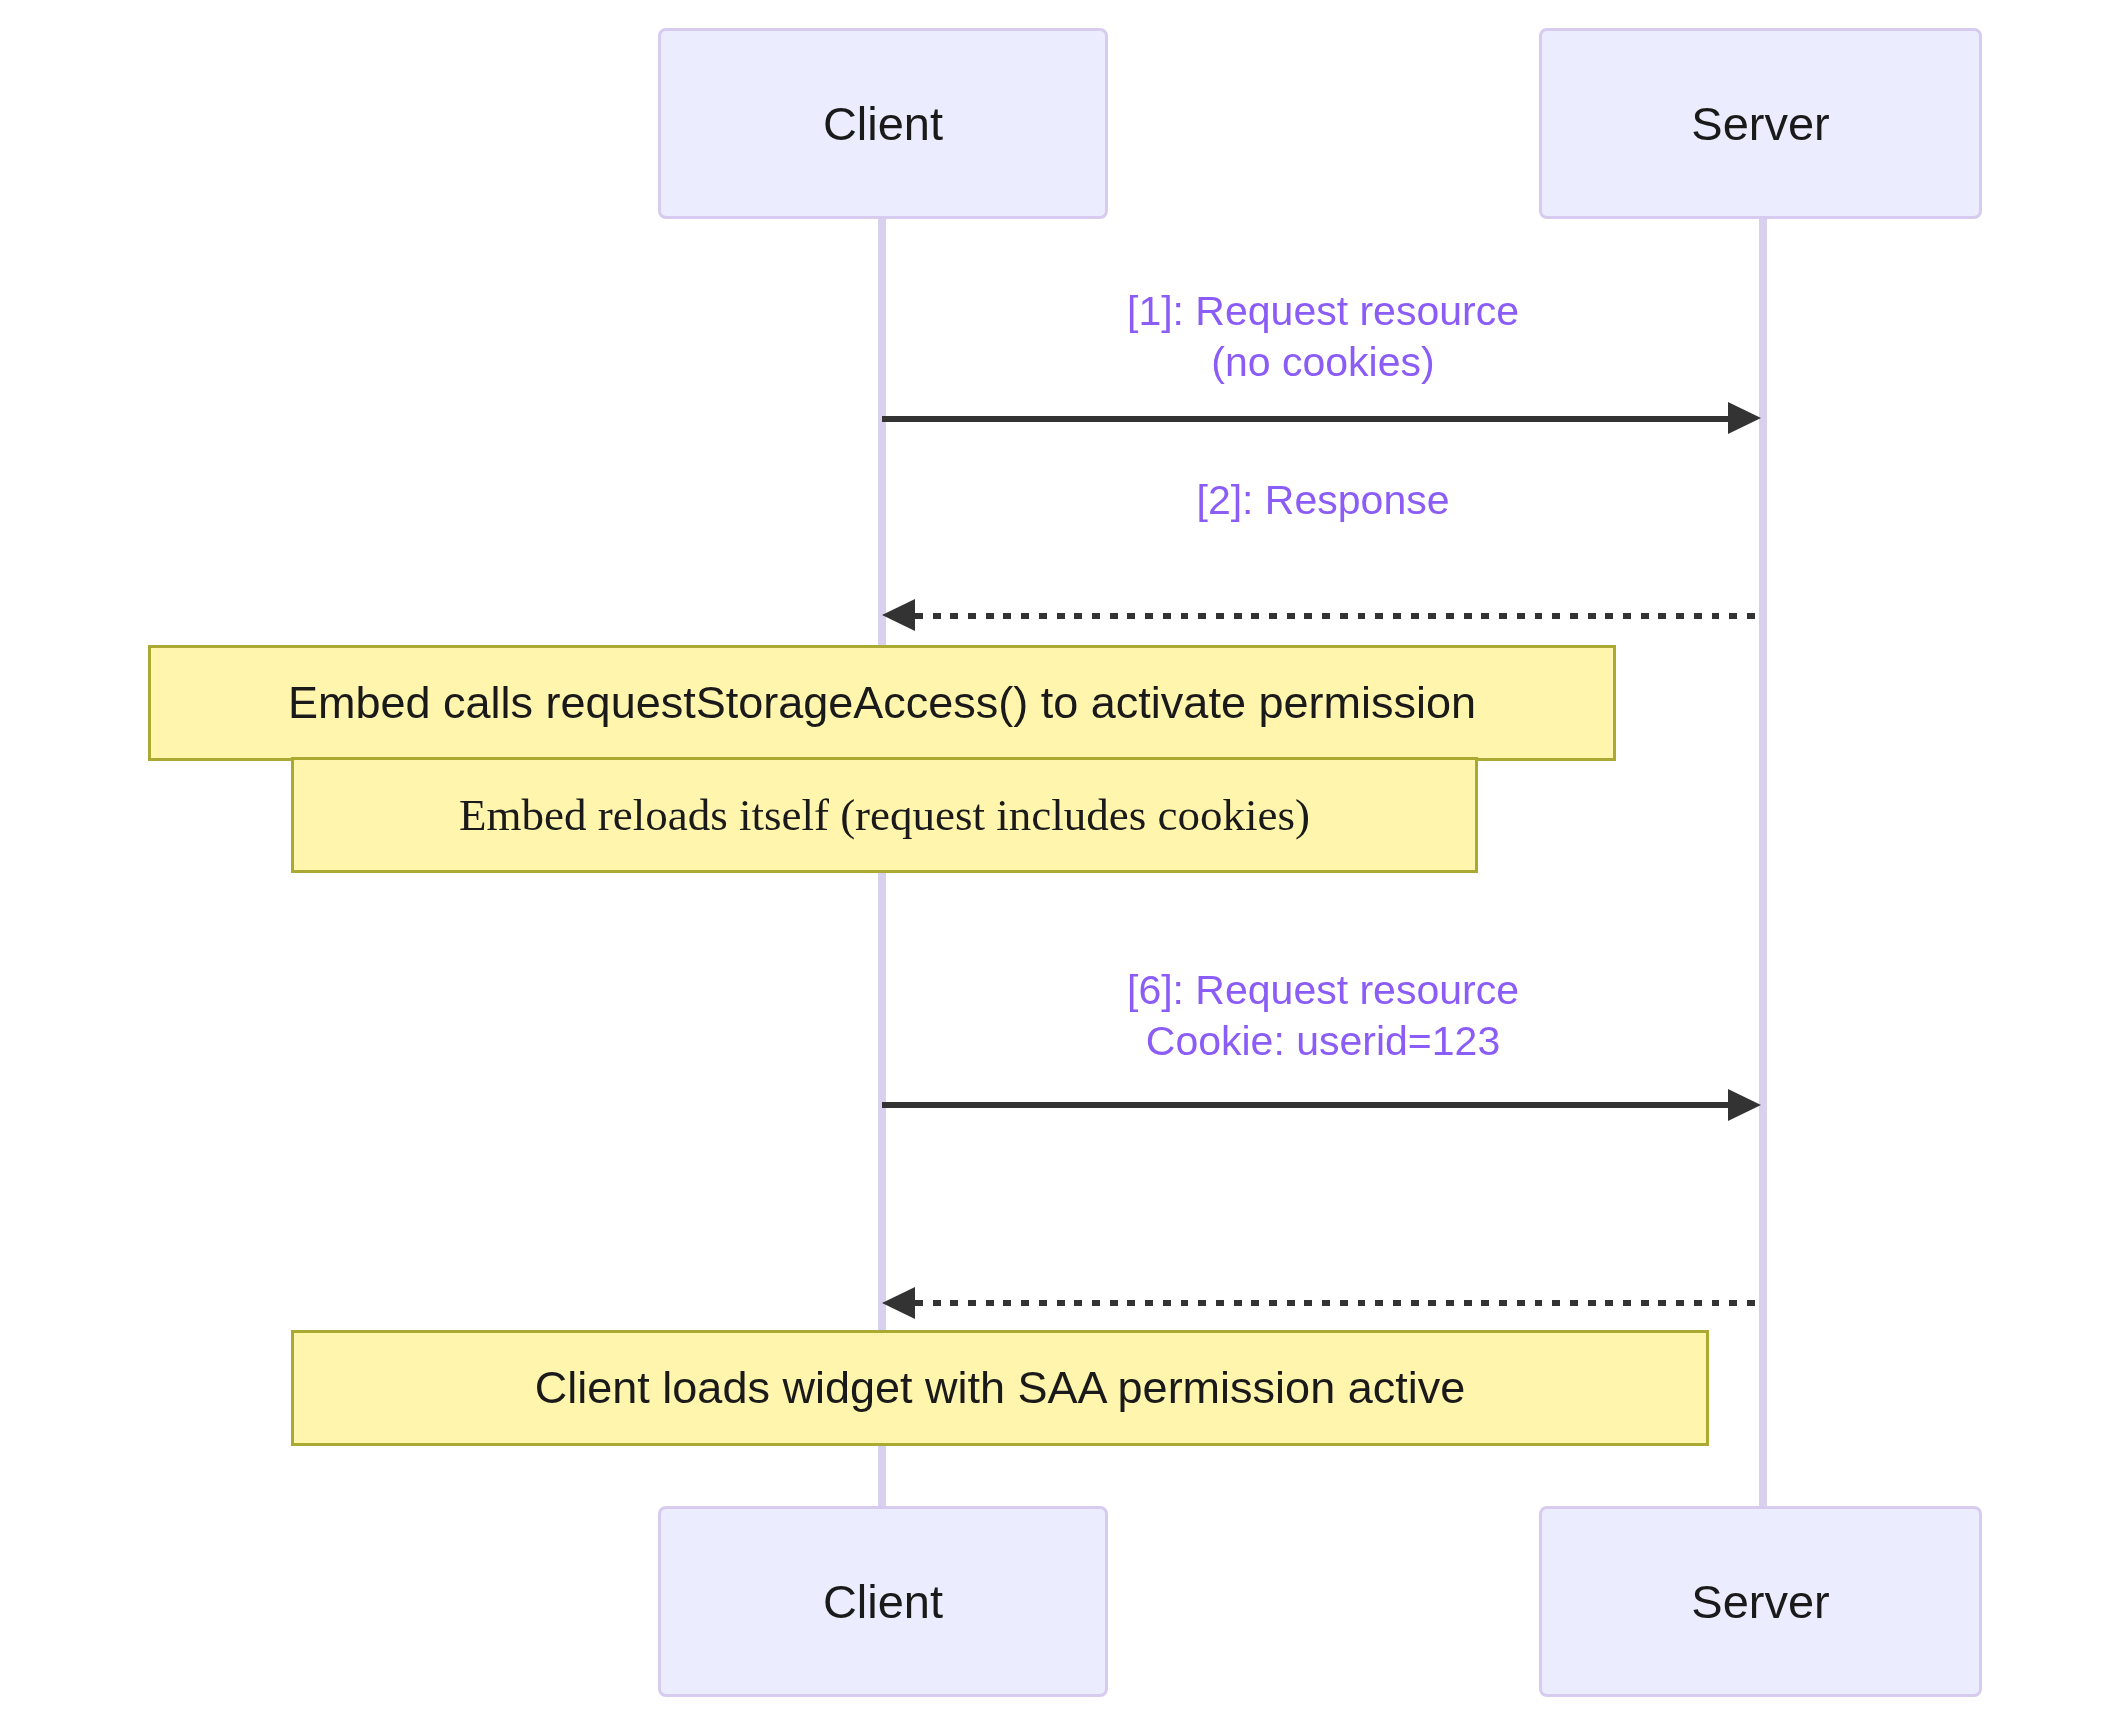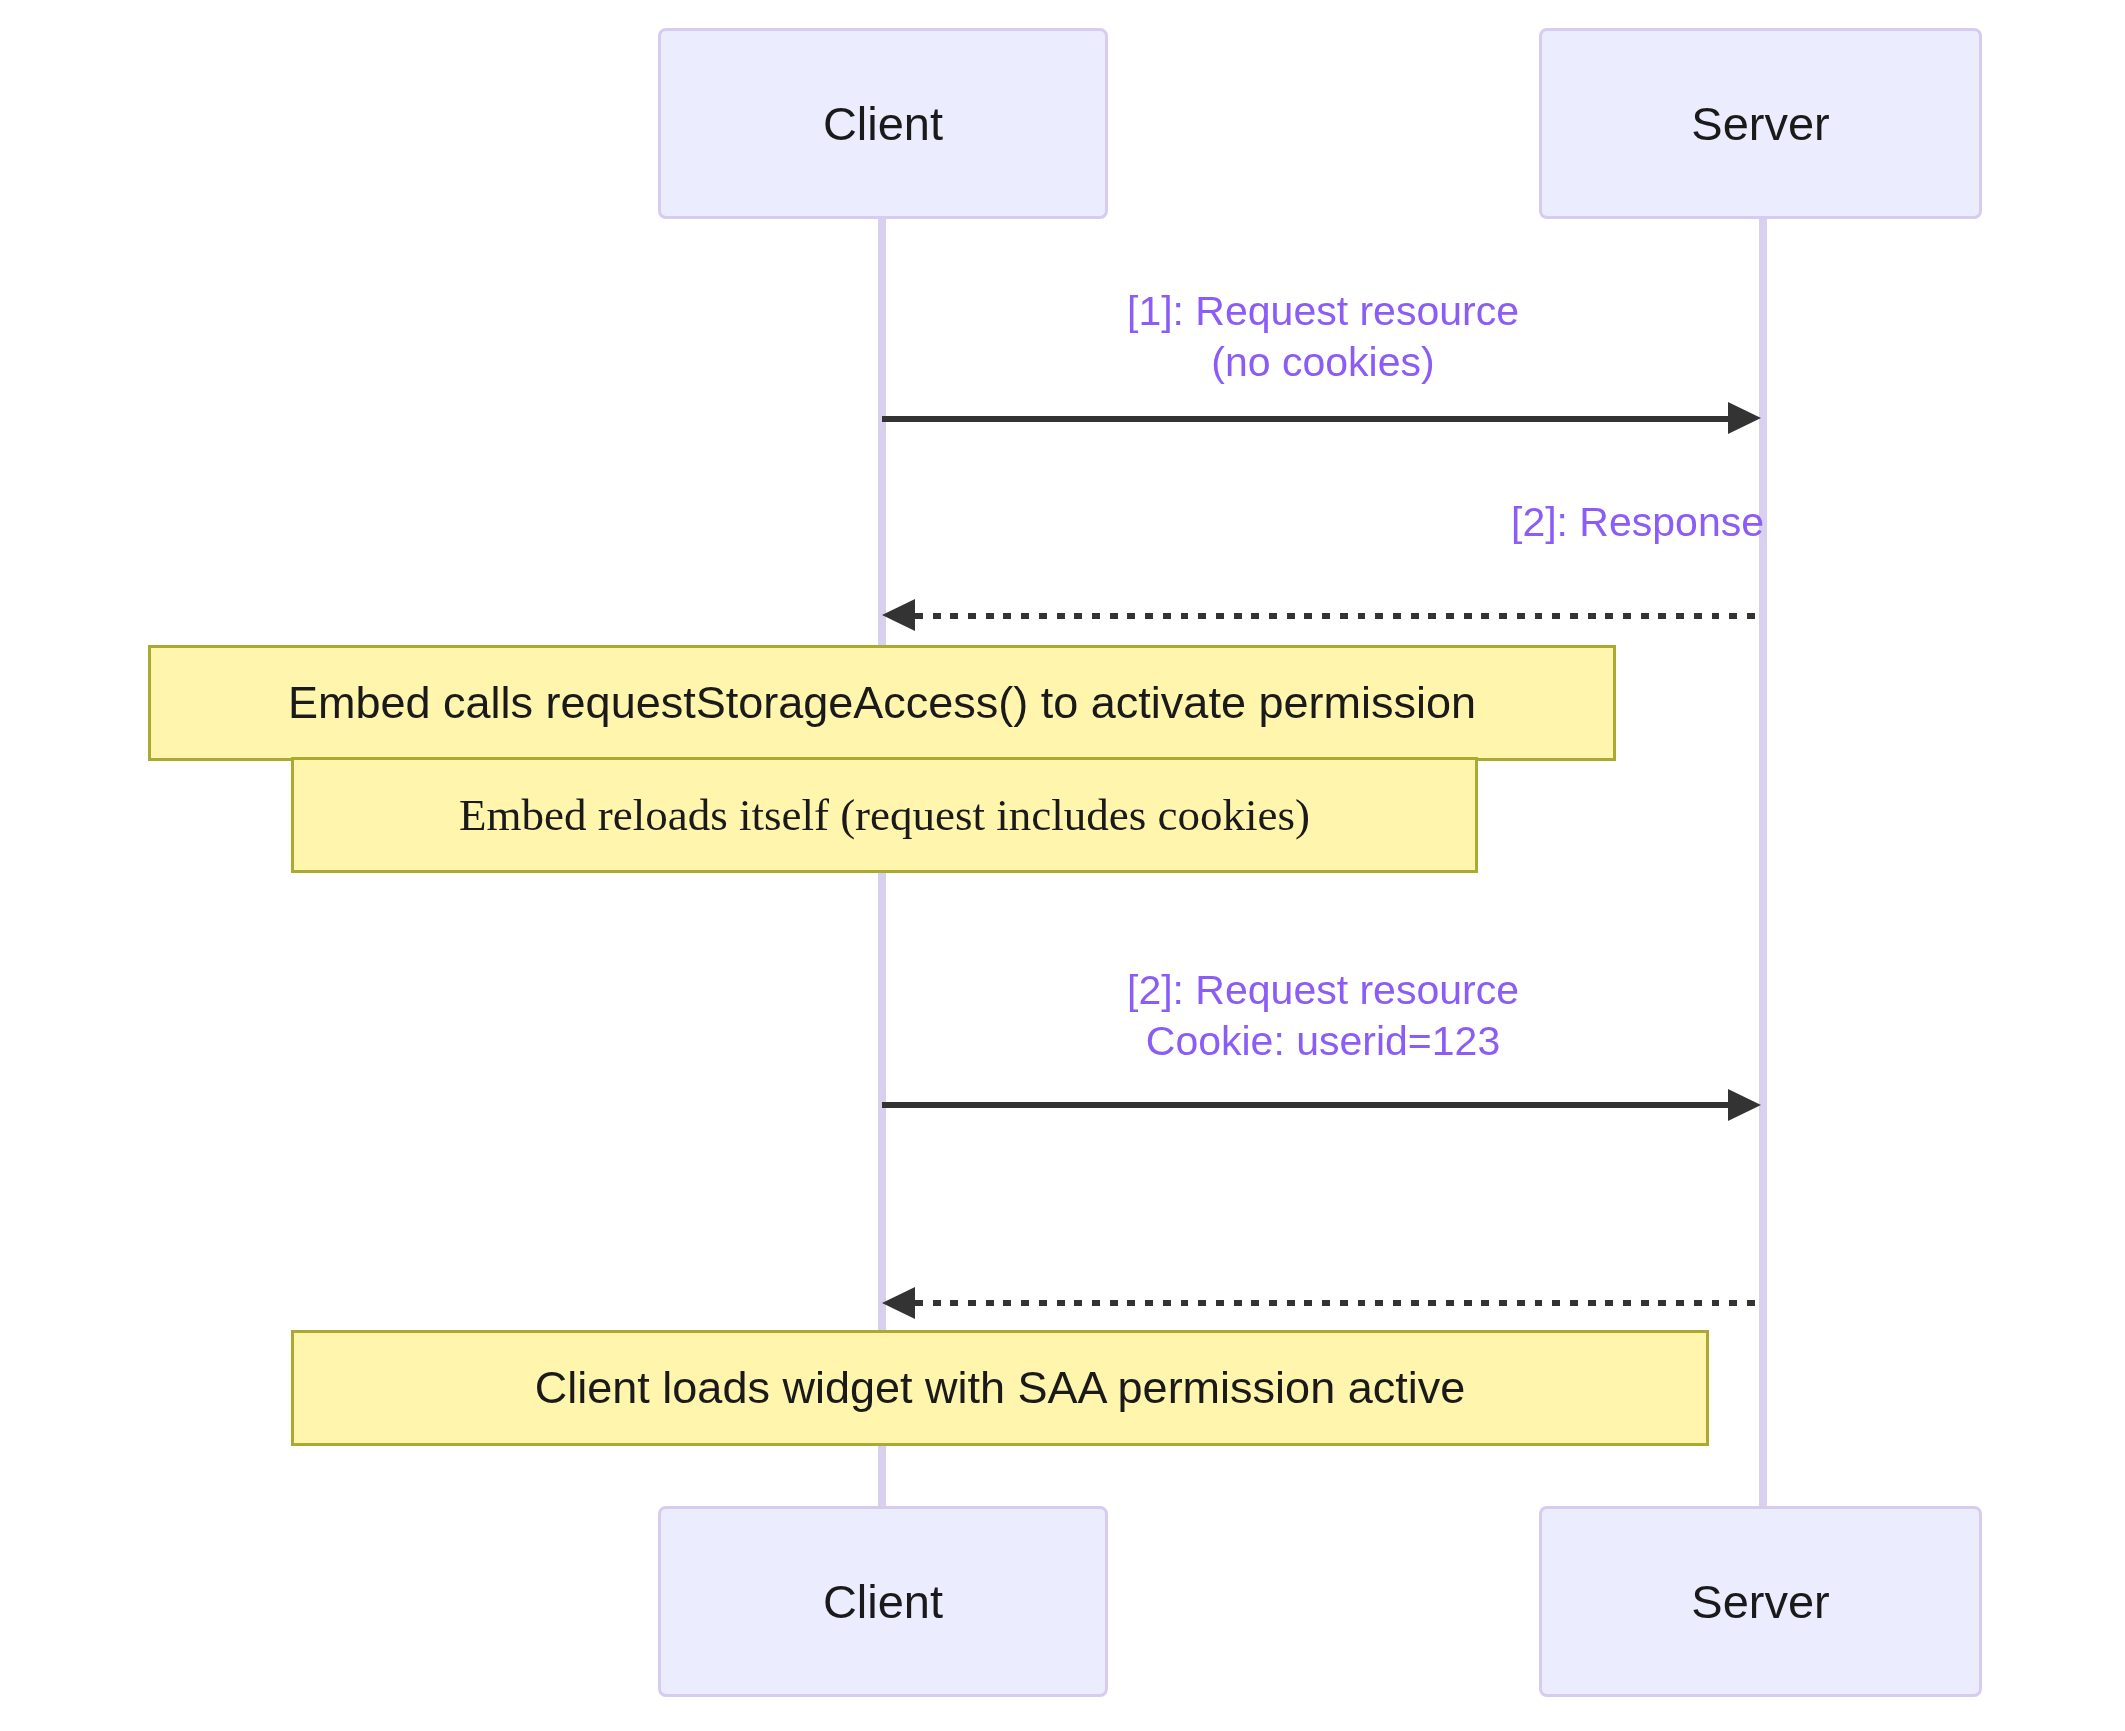--- a/index.html
+++ b/index.html
@@ -30,21 +30,21 @@
   .lifeline{position:absolute;top:219px;height:1287px;width:7.9px;background:#D9CFEE;}
   #lifeline-client{left:878px;}
   #lifeline-server{left:1759px;}
 
   
   .msg-text{
     position:absolute;left:882px;width:882px;
     text-align:center;font-size:41px;line-height:51px;color:#8b5cf6;
   }
   #msg1-text{top:286px;}
-  #msg2-text{top:497px;text-align:right;}
+  #msg2-text{top:475px;}
   #msg3-text{top:965px;}
   #msg4-text{top:1168px;}
 
   
   .arrow-line-solid{position:absolute;height:5.9px;background:#333333;}
   .arrow-line-dashed{
     position:absolute;height:5.9px;
     background:repeating-linear-gradient(90deg,#333333 0 7.9px,transparent 7.9px 17.7px);
   }
   .head-right{
@@ -110,21 +110,21 @@
 
   <div class="note" id="note1">
     <span>Embed calls requestStorageAccess() to activate permission</span>
   </div>
 
   <div class="note" id="note2">
     <span>Embed reloads itself (request includes cookies)</span>
   </div>
 
   <div class="msg-text" id="msg3-text">
-    <div>[2]: Request resource</div>
+    <div>[6]: Request resource</div>
     <div>Cookie: userid=123</div>
   </div>
   <div class="arrow-line-solid" id="arrow3-line"></div>
   <div class="head-right" id="arrow3-head"></div>
 
   <div class="arrow-line-dashed" id="arrow4-line"></div>
   <div class="head-left" id="arrow4-head"></div>
 
   <div class="note" id="note3">
     <span>Client loads widget with SAA permission active</span>

